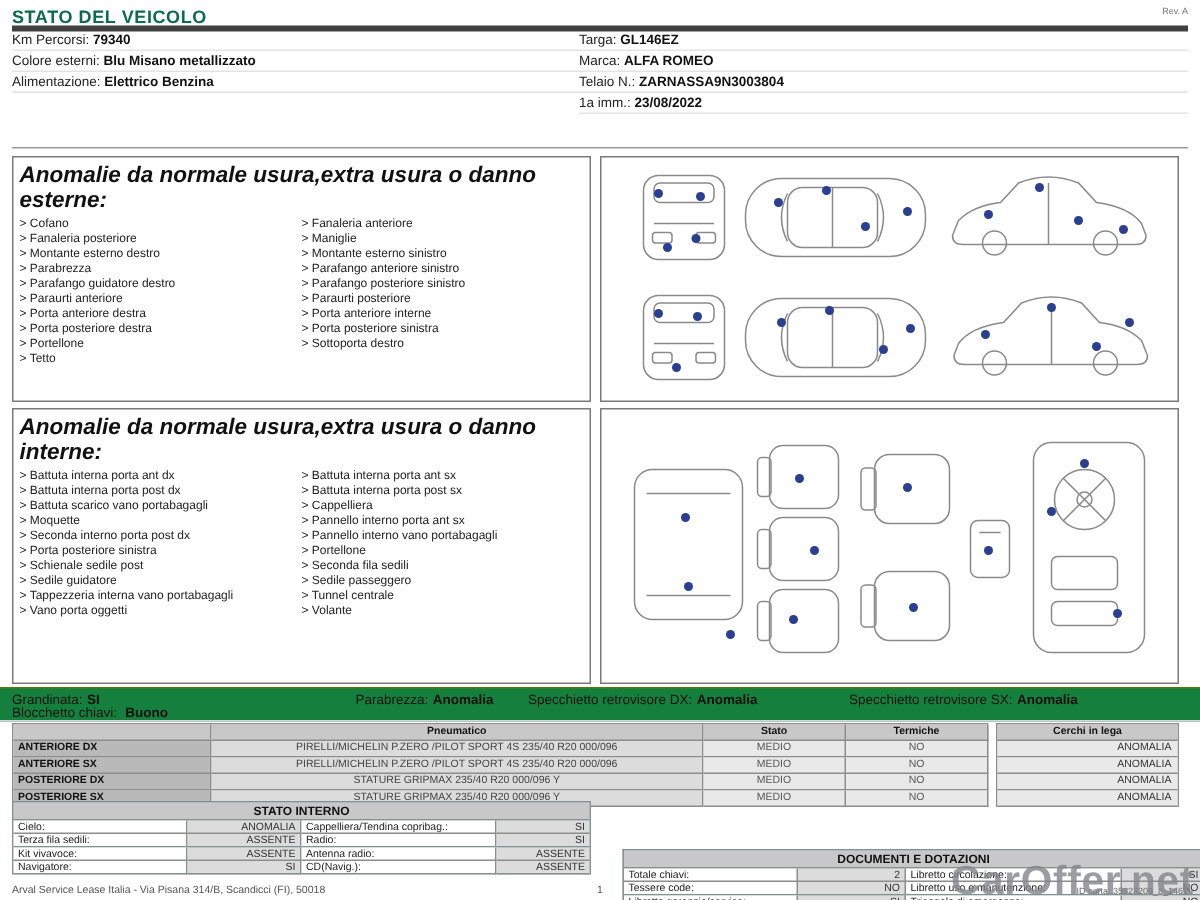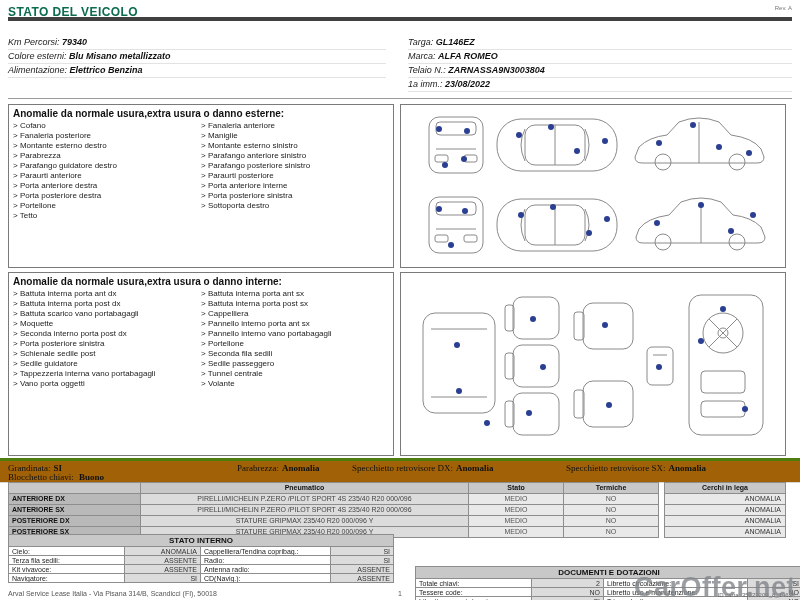--- a/index.html
+++ b/index.html
@@ -5,45 +5,45 @@
   html,body{margin:0;padding:0;background:#fff;}
   .page{position:relative;width:800px;height:600px;background:#fff;overflow:hidden;
         font-family:"Liberation Sans","DejaVu Sans",sans-serif;color:#111;}
 
   
   .hdr{position:absolute;left:8px;right:8px;top:2px;height:15px;border-bottom:4px solid #404040;}
   .title{font-size:12px;font-weight:bold;color:var(--accent-green,#0b6b4f);letter-spacing:.4px;}
   .rev{float:right;font-size:6px;color:#777;margin-top:3px;}
 
   
-  .info{position:absolute;left:8px;right:8px;top:36px;display:flex;gap:22px;font-style:italic;}
+  .info{position:absolute;left:8px;right:8px;top:20px;display:flex;gap:0;}
   .info-col{flex:1;}
   .info-col.left{max-width:378px;}
   .info-row{font-size:9px;line-height:11px;padding:1px 0;border-bottom:1px solid #e3e3e3;}
   .info-row .lbl{color:#222;}
   .info-row .val{font-weight:bold;}
   .sep{position:absolute;left:8px;right:8px;top:98px;border-top:1px solid #9a9a9a;}
 
   
   .box{position:absolute;border:1px solid #7a7a7a;background:#fff;}
   #ext-text{left:8px;top:104px;width:384px;height:162px;}
   #ext-diag{left:400px;top:104px;width:384px;height:162px;}
   #int-text{left:8px;top:272px;width:384px;height:182px;}
   #int-diag{left:400px;top:272px;width:384px;height:182px;}
-  .box-title{font-size:10px;font-weight:bold;padding:3px 4px 2px;}
+  .box-title{font-size:15px;font-weight:bold;padding:3px 4px 2px;font-style:italic;}
   .cols{display:flex;padding:0 4px;}
   .cols .col{width:50%;padding-right:34px;box-sizing:border-box;}
   .anom-item{font-size:8px;line-height:10px;color:#222;}
   .anom-item::before{content:"> ";}
   .diag-svg{display:block;width:100%;height:100%;}
   .dot{fill:var(--damage-dot,#2b3f92);}
 
   
-  .statusbar{position:absolute;left:0;right:0;top:458px;height:21px;background:#a16207;
-             border-top:3px solid #4d7c0f;border-bottom:1px solid #d6d6d6;font-family:Liberation Serif, serif;}
+  .statusbar{position:absolute;left:0;right:0;top:458px;height:21px;background:#15803d;
+             border-top:1px solid #4d7c0f;border-bottom:1px solid #d6d6d6;}
   .status-line1{position:absolute;left:0;right:0;top:0;height:11px;}
   .st-item{position:absolute;top:2px;font-size:9px;white-space:nowrap;}
   .status-line1 .st-item:nth-child(1){left:8px;}
   .status-line1 .st-item:nth-child(2){left:237px;}
   .status-line1 .st-item:nth-child(3){left:352px;}
   .status-line1 .st-item:nth-child(4){left:566px;}
   .st-val{font-weight:bold;margin-left:3px;}
   .status-line2{position:absolute;left:8px;top:11px;font-size:9px;}
 
   

